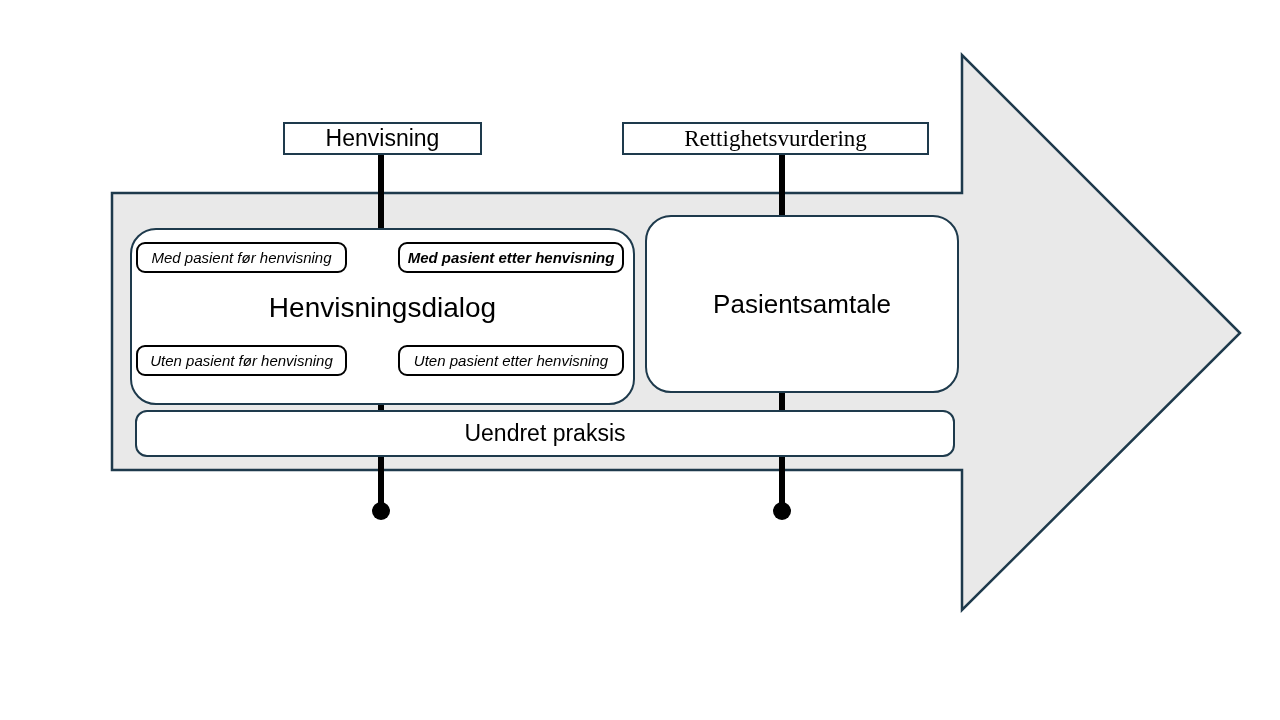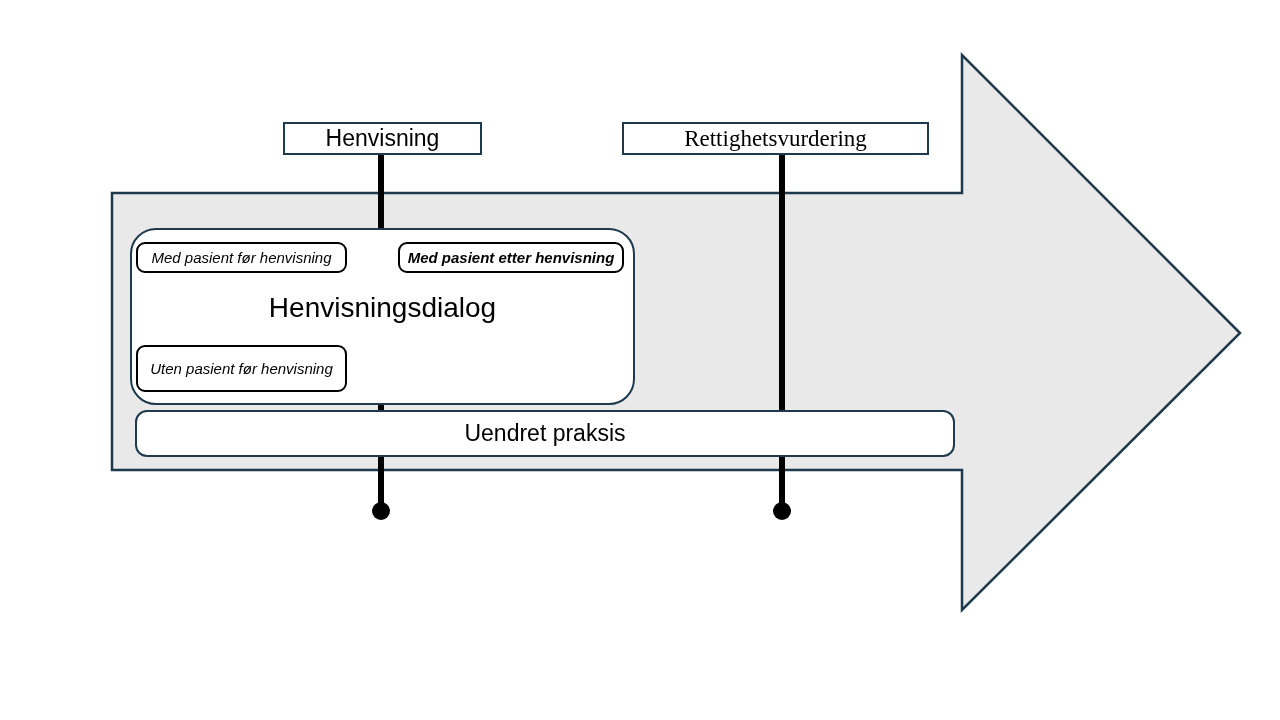--- a/index.html
+++ b/index.html
@@ -137,21 +137,25 @@
   <div class="milestone" style="left:622px; width:307px;font-family:Liberation Serif, serif;">
     <span>Rettighetsvurdering</span>
   </div>
 
   <div class="process-box" style="left:130px; top:216px; width:505px; height:177px;margin-top:12px;">
     <div class="process-title" style="top:62px;">Henvisningsdialog</div>
   </div>
 
   <div class="option-tag" style="left:136px; top:242px; width:211px; height:31px;">Med pasient før henvisning</div>
   <div class="option-tag" style="left:398px; top:242px; width:226px; height:31px;font-weight:bold;">Med pasient etter henvisning</div>
-  <div class="option-tag" style="left:136px; top:345px; width:211px; height:47px;">Uten pasient før henvisning</div>
+  <div class="option-tag" style="left:136px; top:345px; width:211px; height:31px;">Uten pasient før henvisning</div>
+  <div class="option-tag" style="left:398px; top:345px; width:226px; height:31px;">Uten pasient etter henvisning</div>
 
+  <div class="process-box" style="left:645px; top:215px; width:314px; height:178px;">
+    <div class="process-title" style="top:72px; font-size:26px;">Pasientsamtale</div>
+  </div>
 
   <div id="uendret-box">
     <span>Uendret praksis</span>
   </div>
 
 
 </div>
 
 </body></html>

